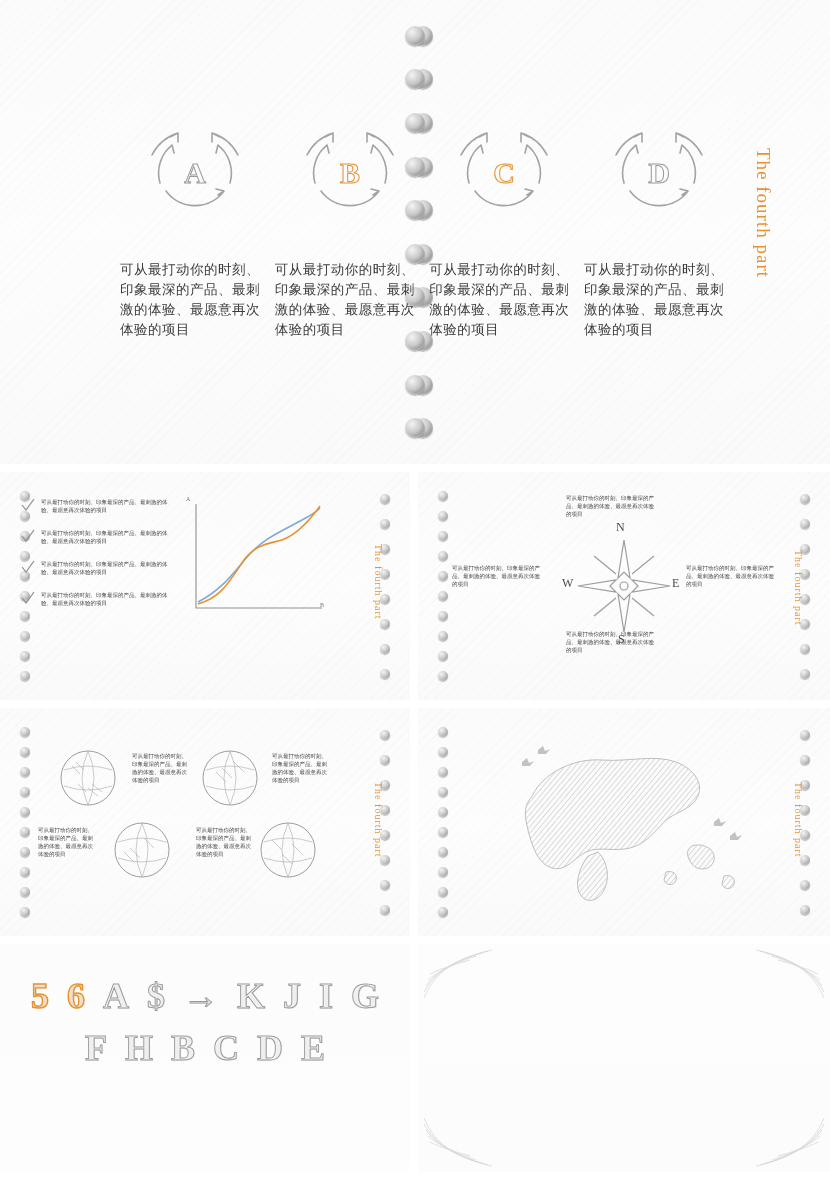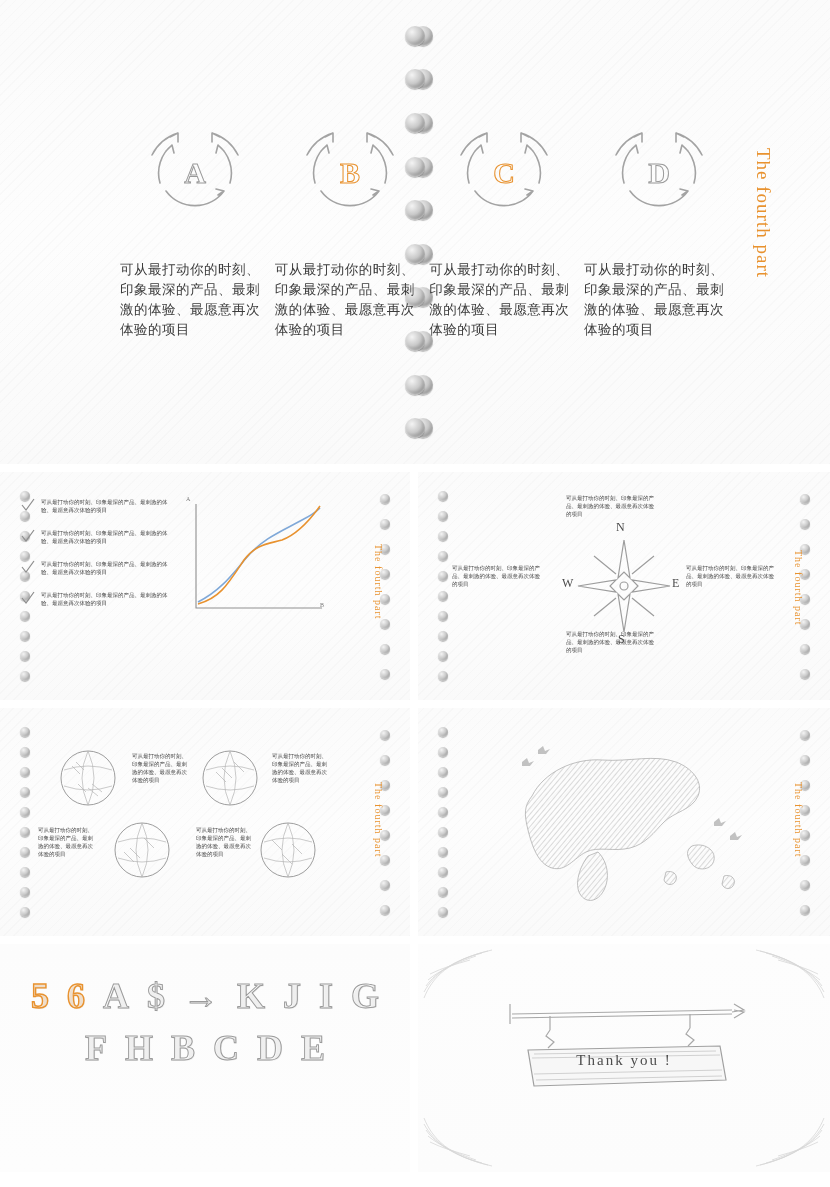--- a/index.html
+++ b/index.html
@@ -638,47 +638,20 @@
         <g stroke="#b9b9b9" stroke-width="0.8" fill="none">
           <path d="M2,50 C10,30 26,12 70,2"></path>
           <path d="M2,44 C12,26 30,12 66,3"></path>
           <path d="M4,38 C14,24 34,12 60,5"></path>
           <path d="M6,32 C18,22 36,14 54,8"></path>
           <path d="M8,26 C20,20 34,16 48,12"></path>
         </g>
       </svg>
     </div>
 
-    <div class="sign-wrap">
-      <div style="position:relative;width:260px;height:120px;">
-        <svg width="260" height="120" viewBox="0 0 260 120" style="position:absolute;left:0;top:0;">
-          <g stroke="#a8a8a8" stroke-width="1.2" fill="none">
-
-            <path d="M18,18 L238,14"></path>
-            <path d="M18,22 L238,18"></path>
-
-            <path d="M238,16 l12,-2 l-10,-6 M240,14 l10,2 l-10,6"></path>
-
-            <path d="M16,8 L16,28"></path>
-
-            <path d="M56,20 L56,34 M56,34 L52,40 L60,46 L54,52"></path>
-            <path d="M196,18 L196,32 M196,32 L192,38 L200,44 L194,50"></path>
-          </g>
-
-          <g fill="#f7f7f7" stroke="#a0a0a0" stroke-width="1.2">
-            <path d="M34,54 L226,50 L232,84 L40,90 Z"></path>
-          </g>
-          <g stroke="#c0c0c0" stroke-width="0.7" fill="none">
-            <path d="M40,58 L222,55 M42,84 L228,80"></path>
-            <path d="M38,62 L226,59 M40,78 L228,74"></path>
-          </g>
-        </svg>
-        <div class="sign-text" style="position:absolute;left:0;right:0;top:56px;text-align:center;">Thank you !</div>
-      </div>
-    </div>
   </div>
 
   <div class="seam" style="left:0;top:464px;width:830px;height:8px;"></div>
   <div class="seam" style="left:410px;top:472px;width:8px;height:700px;"></div>
   <div class="seam" style="left:0;top:700px;width:830px;height:8px;"></div>
   <div class="seam" style="left:0;top:936px;width:830px;height:8px;"></div>
   <div class="seam" style="left:0;top:1172px;width:830px;height:15px;"></div>
 </div>
 
 </body></html>

